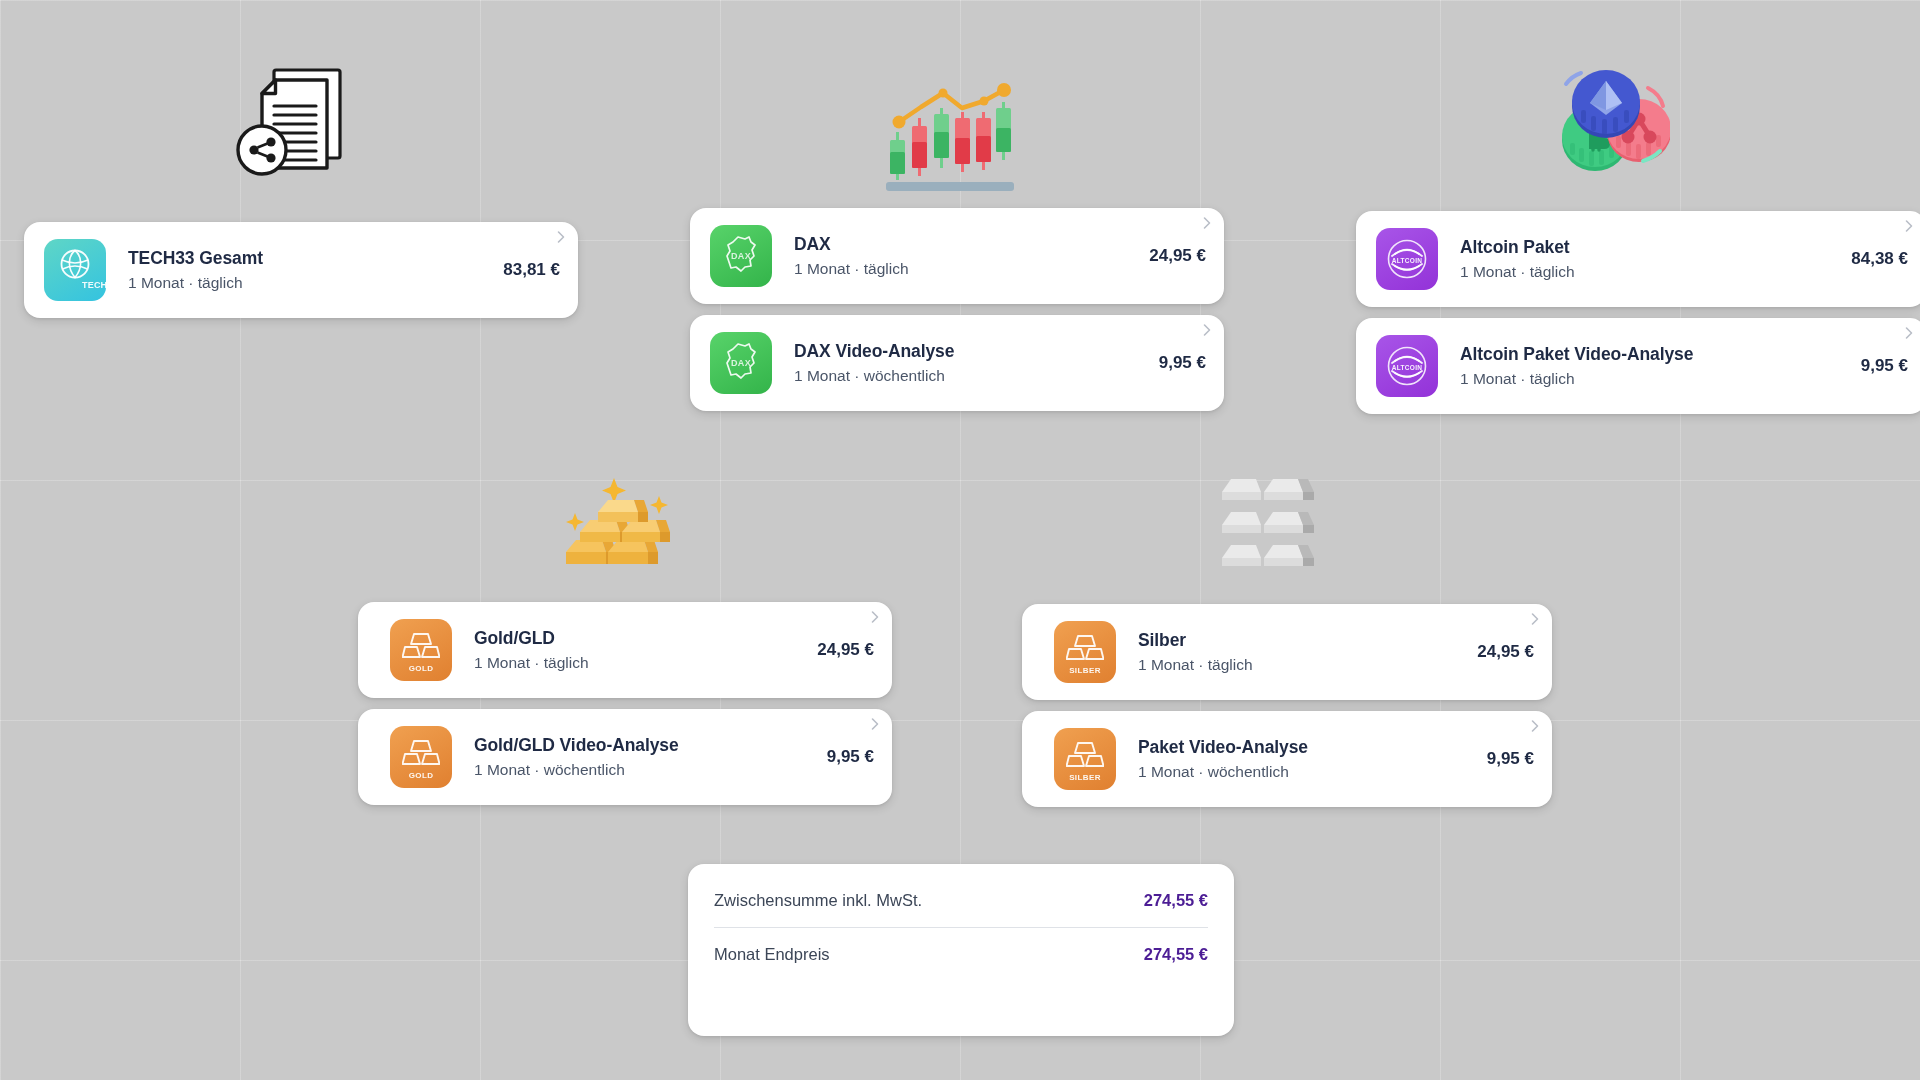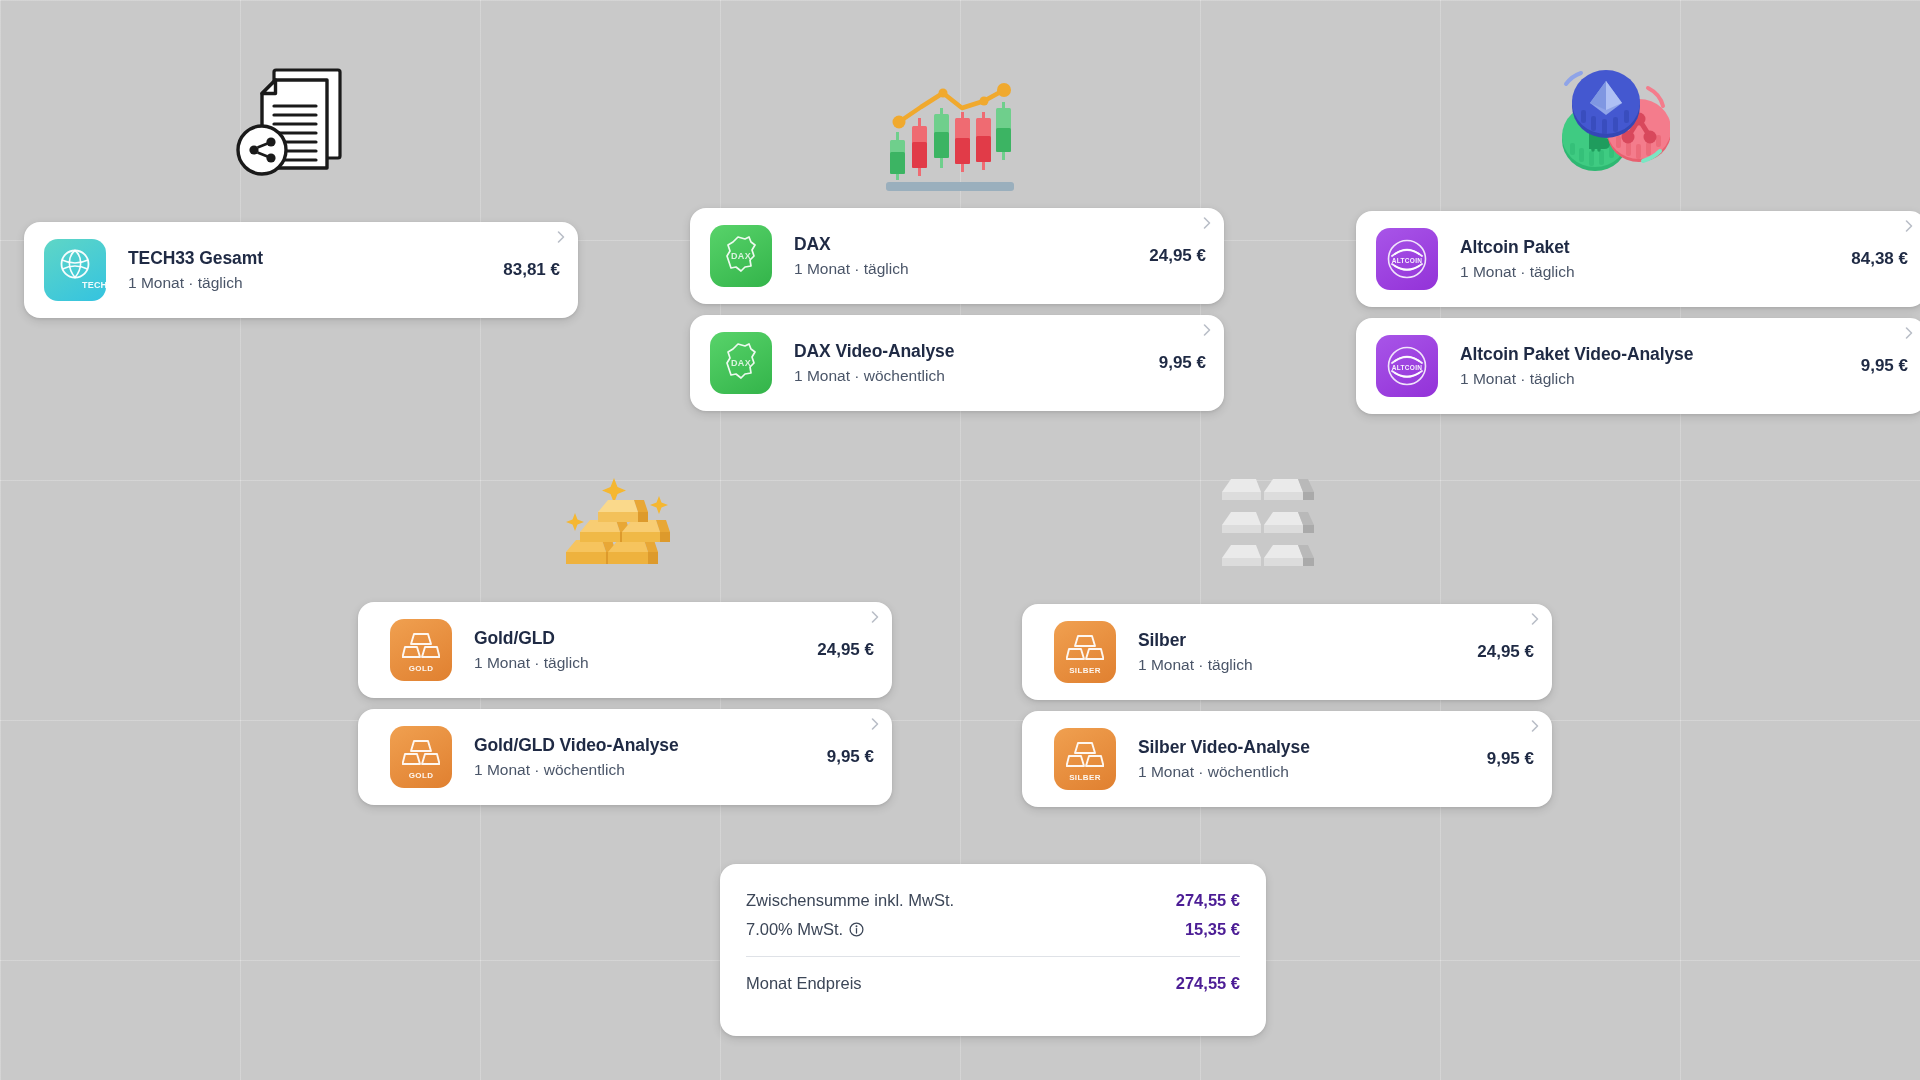--- a/index.html
+++ b/index.html
@@ -115,21 +115,21 @@
     color: #b9bec7;
   }
   .card-chevron svg { display: block; }
 
   
   .illus { position: absolute; }
 
   
   #summary-card {
     position: absolute;
-    left: 720px;
+    left: 688px;
     top: 864px;
     width: 546px;
     height: 172px;
     background: #ffffff;
     border-radius: 16px;
     box-shadow: 0 3px 10px rgba(0,0,0,0.12), 0 1px 3px rgba(0,0,0,0.08);
     padding: 22px 26px 0 26px;
   }
   .sum-row {
     display: flex;
@@ -554,53 +554,40 @@
           <div style="position: absolute; inset: 0px; display: flex; align-items: center; justify-content: center;">
             <svg width="38" height="26" viewBox="0 0 38 26" fill="none" style="margin-bottom:10px">
               <path d="M12 2 L26 2 L29 12 L9 12 Z" stroke="rgba(255,255,255,.92)" stroke-width="1.9" fill="none" stroke-linejoin="round"></path>
               <path d="M3 15 L15 15 L18 25 L0.5 25 Z" stroke="rgba(255,255,255,.92)" stroke-width="1.9" fill="none" stroke-linejoin="round"></path>
               <path d="M23 15 L35 15 L37.5 25 L20 25 Z" stroke="rgba(255,255,255,.92)" stroke-width="1.9" fill="none" stroke-linejoin="round"></path>
             </svg>
           </div>
           <span class="icon-label ">SILBER</span>
         </div>
         <div class="card-text">
-          <div class="card-title">Silber Video-Analyse</div>
+          <div class="card-title">Paket Video-Analyse</div>
           <div class="card-sub">1 Monat · wöchentlich</div>
         </div>
         <div class="card-price">9,95 €</div>
         <div class="card-chevron">
           <svg width="14" height="14" viewBox="0 0 14 14" fill="none">
             <path d="M4.5 2 L9.5 7 L4.5 12" stroke="currentColor" stroke-width="1.6" fill="none" stroke-linecap="round" stroke-linejoin="round"></path>
           </svg>
         </div>
       </div>
     </div>
 
   <div id="summary-card">
     <div id="summary-rows">
         <div class="sum-row">
           <span class="sum-label">
             <span>Zwischensumme inkl. MwSt.</span>
           </span>
           <span class="sum-value">274,55 €</span>
         </div>
-        <div class="sum-row">
-          <span class="sum-label">
-            <span>7.00% MwSt.</span>
-            <span class="info-icon">
-              <svg width="15" height="15" viewBox="0 0 15 15" fill="none">
-                <circle cx="7.5" cy="7.5" r="6.4" stroke="currentColor" stroke-width="1.25" fill="none"></circle>
-                <circle cx="7.5" cy="4.3" r="0.95" fill="currentColor"></circle>
-                <path d="M7.5 6.6 L7.5 11.1" stroke="currentColor" stroke-width="1.25" stroke-linecap="round"></path>
-              </svg>
-            </span>
-          </span>
-          <span class="sum-value">15,35 €</span>
-        </div>
       </div>
     <div id="sum-divider"></div>
     <div class="sum-row">
       <span class="sum-label">Monat Endpreis</span>
       <span class="sum-value">274,55 €</span>
     </div>
   </div>
 
 </div>
 

